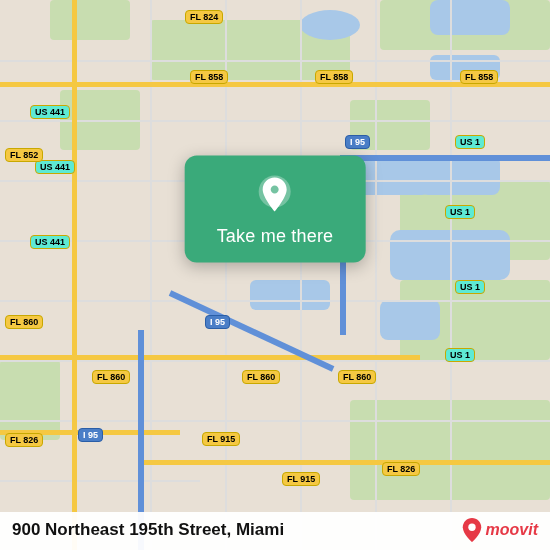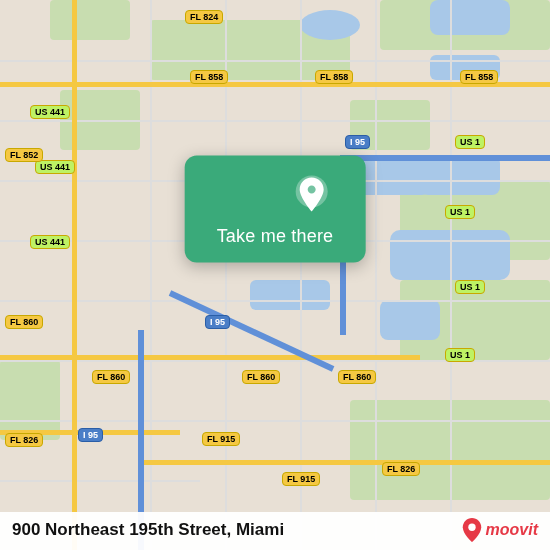--- a/index.html
+++ b/index.html
@@ -37,21 +37,21 @@
     
     .highway-badge {
       position: absolute;
       border-radius: 4px;
       font-size: 9px;
       font-weight: bold;
       padding: 1px 4px;
       color: #000;
       white-space: nowrap;
     }
-    .highway-badge.us { background: #bef264; border: 1px solid #c8a800; }
+    .highway-badge.us { background: #5eead4; border: 1px solid #c8a800; }
     .highway-badge.fl { background: #f5c842; border: 1px solid #c8a800; }
     .highway-badge.i { background: #4a7ec7; color: #fff; border: 1px solid #2a5ea7; }
 
     
     .road-h, .road-v, .road-d {
       position: absolute;
       background: #fff;
     }
     .road-h { height: 3px; }
     .road-v { width: 3px; }
@@ -72,21 +72,21 @@
     .card-overlay {
       position: absolute;
       left: 50%;
       top: 38%;
       transform: translate(-50%, -50%);
       background: #3aaa7a;
       border-radius: 12px;
       padding: 18px 32px 16px;
       display: flex;
       flex-direction: column;
-      align-items: flex-end;
+      align-items: center;
       gap: 8px;
       box-shadow: 0 4px 16px rgba(0,0,0,0.25);
       min-width: 180px;
     }
 
     .pin-icon {
       width: 44px;
       height: 44px;
     }
 

